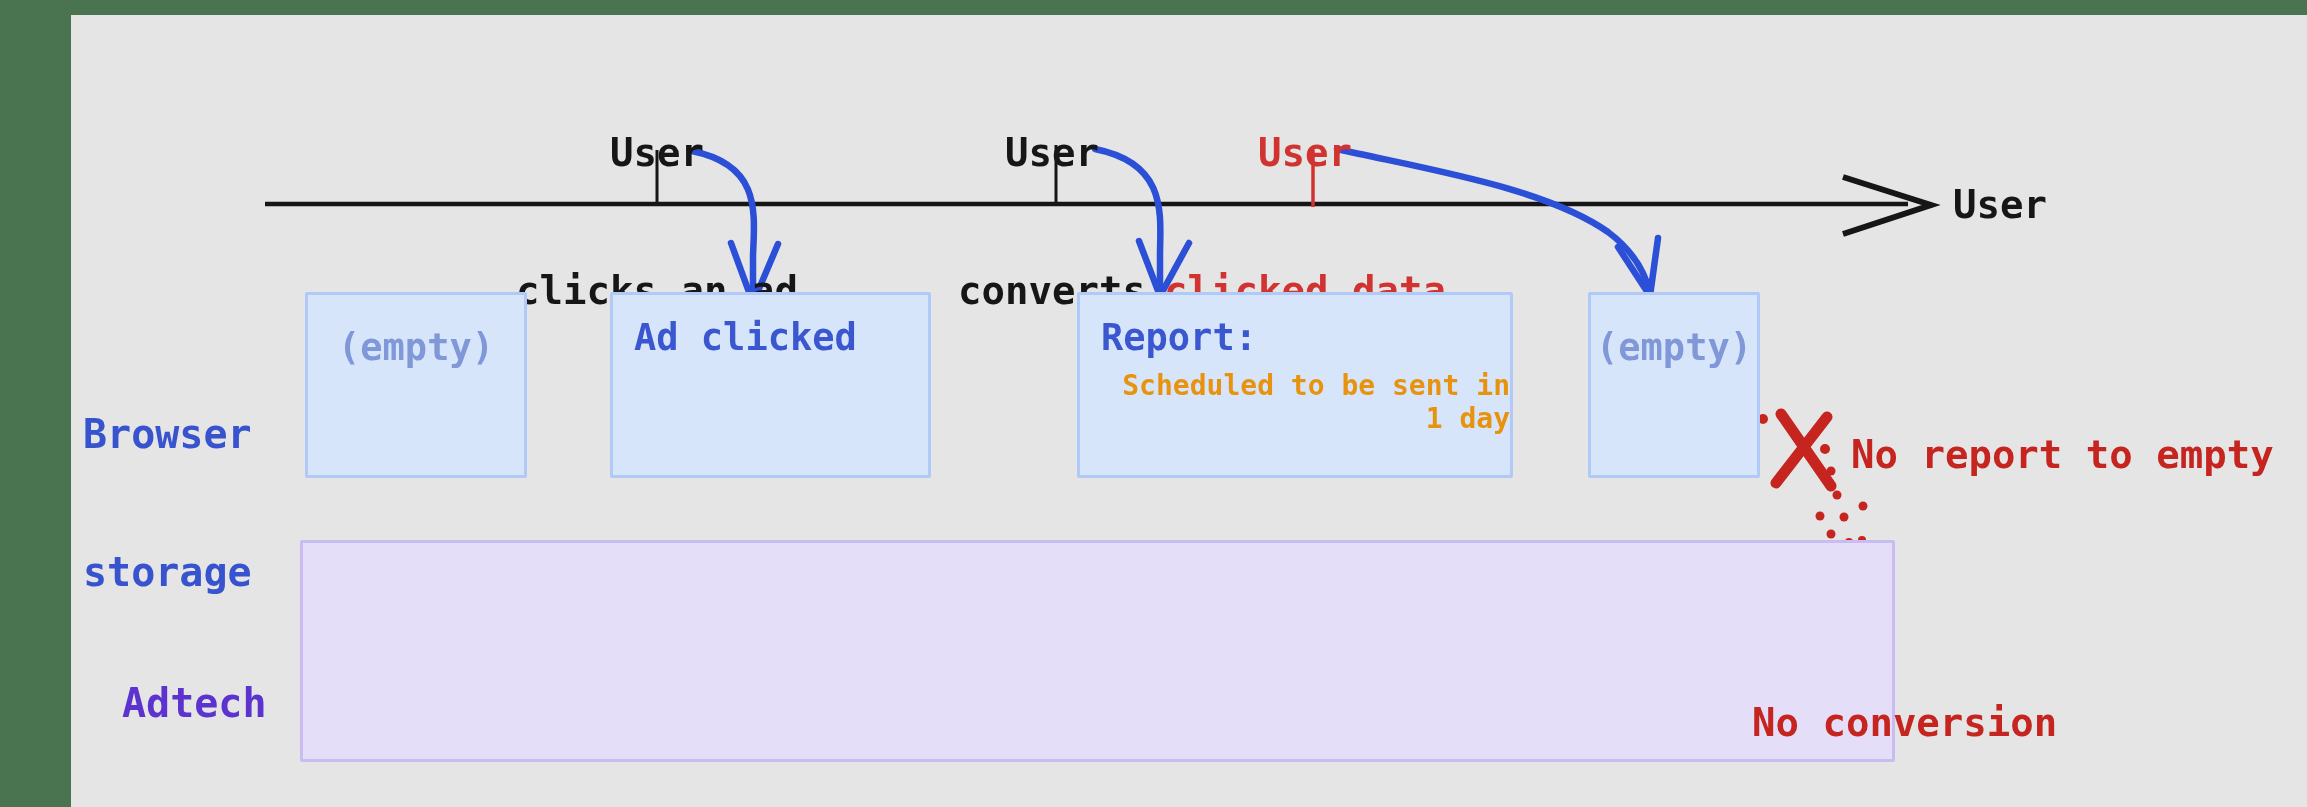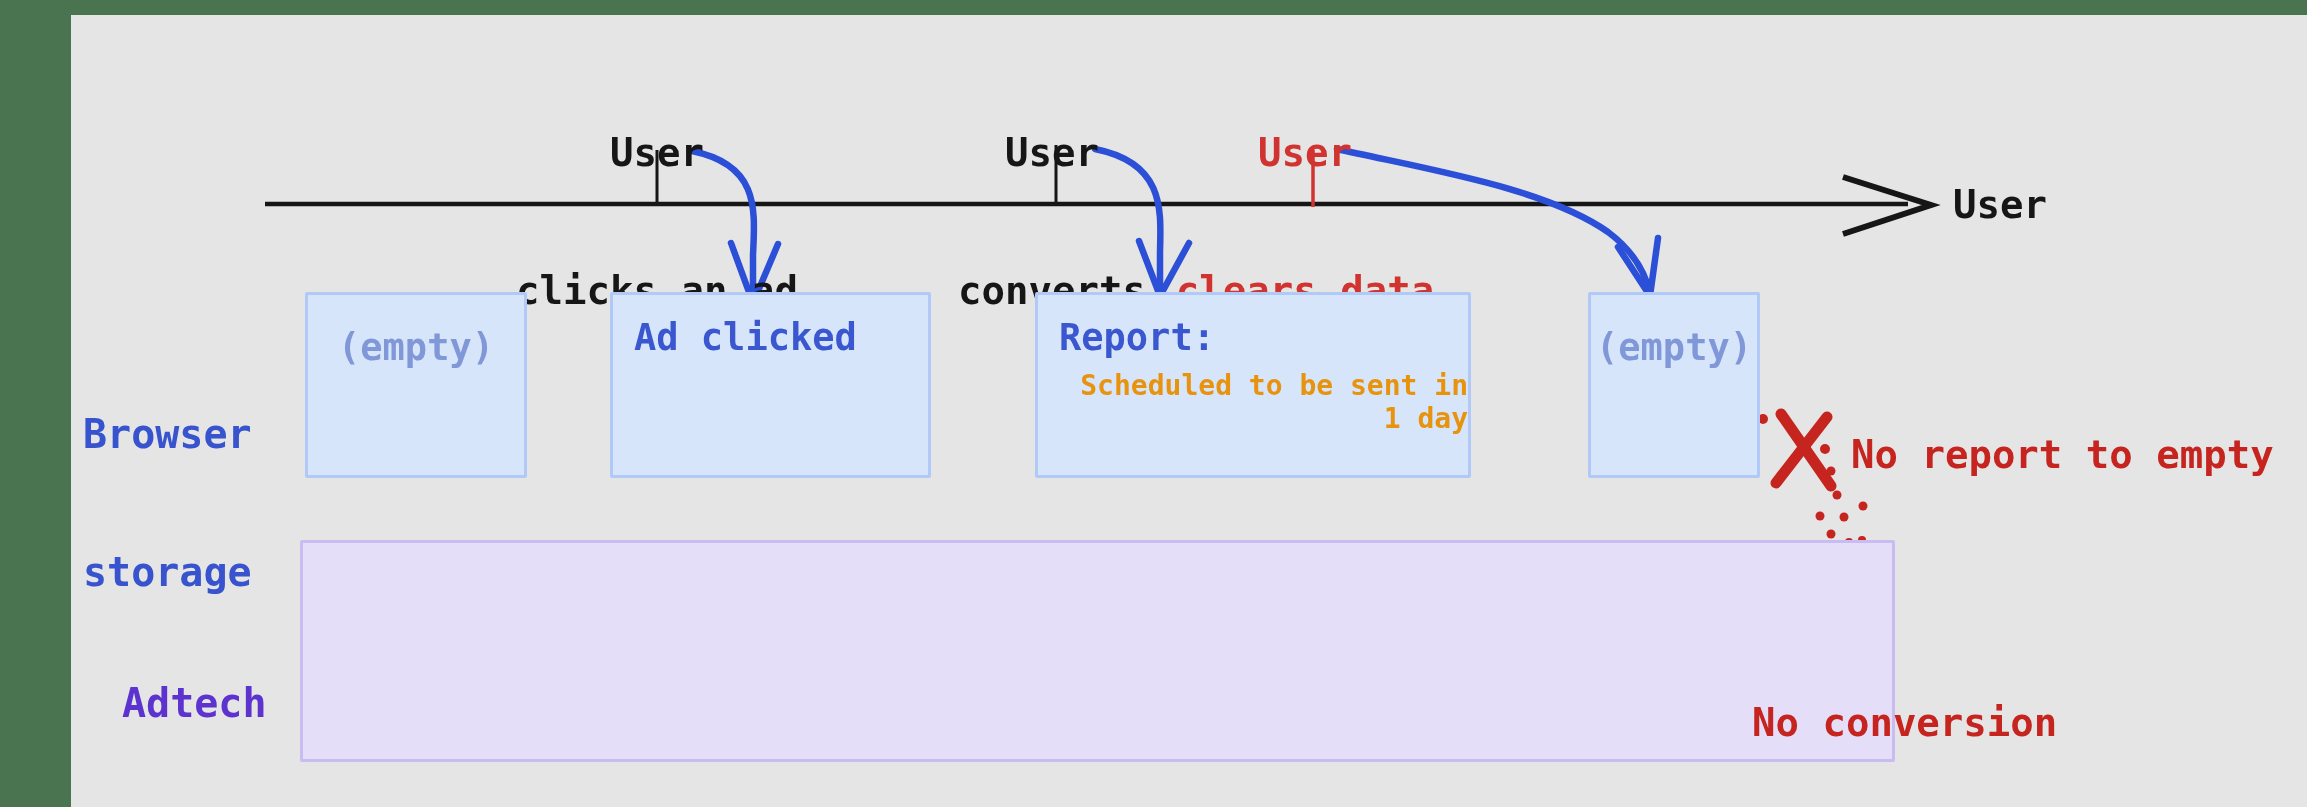--- a/index.html
+++ b/index.html
@@ -106,41 +106,41 @@
   <div class="event" style="left:657px">
     <div>User</div>
     <div>clicks an ad</div>
   </div>
   <div class="event" style="left:1052px">
     <div>User</div>
     <div>converts</div>
   </div>
   <div class="event red" style="left:1305px">
     <div>User</div>
-    <div>clears data</div>
+    <div>clicked data</div>
   </div>
 
   <div class="time-label">User</div>
 
   <div class="row-label browser">
     <div>Browser</div>
     <div>storage</div>
   </div>
   <div class="row-label adtech">
     <div>Adtech</div>
     
   </div>
 
   <div class="bbox" style="left:305px;width:222px">
     <div class="empty-text">(empty)</div>
   </div>
   <div class="bbox filled" style="left:610px;width:321px">
     <div class="line">Ad clicked</div>
   </div>
-  <div class="bbox filled" style="left:1035px;width:436px">
+  <div class="bbox filled" style="left:1077px;width:436px">
     <div class="line">Report:</div>
     <div class="note">Scheduled to be sent in 1 day</div>
   </div>
   <div class="bbox" style="left:1588px;width:172px">
     <div class="empty-text">(empty)</div>
   </div>
 
   <div class="server-box"></div>
 
   <div class="red-note single">No report to empty</div>

